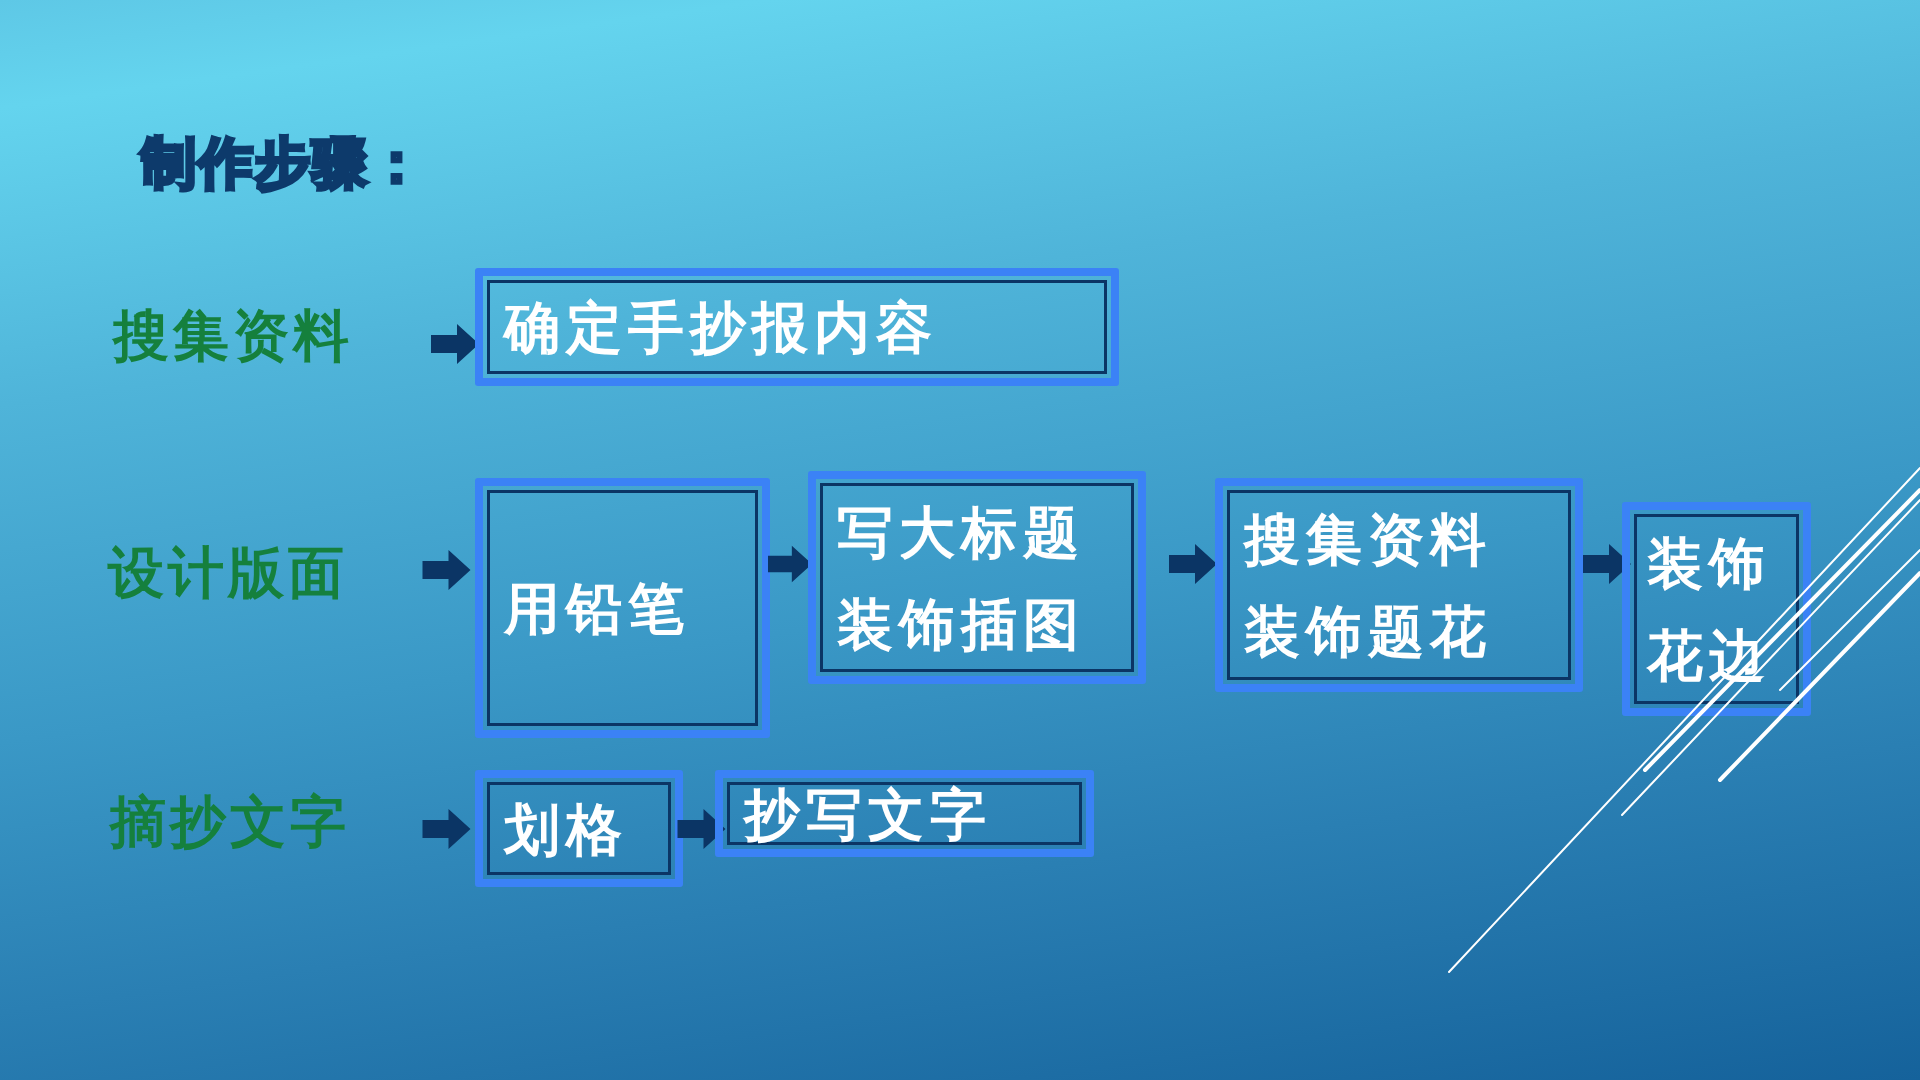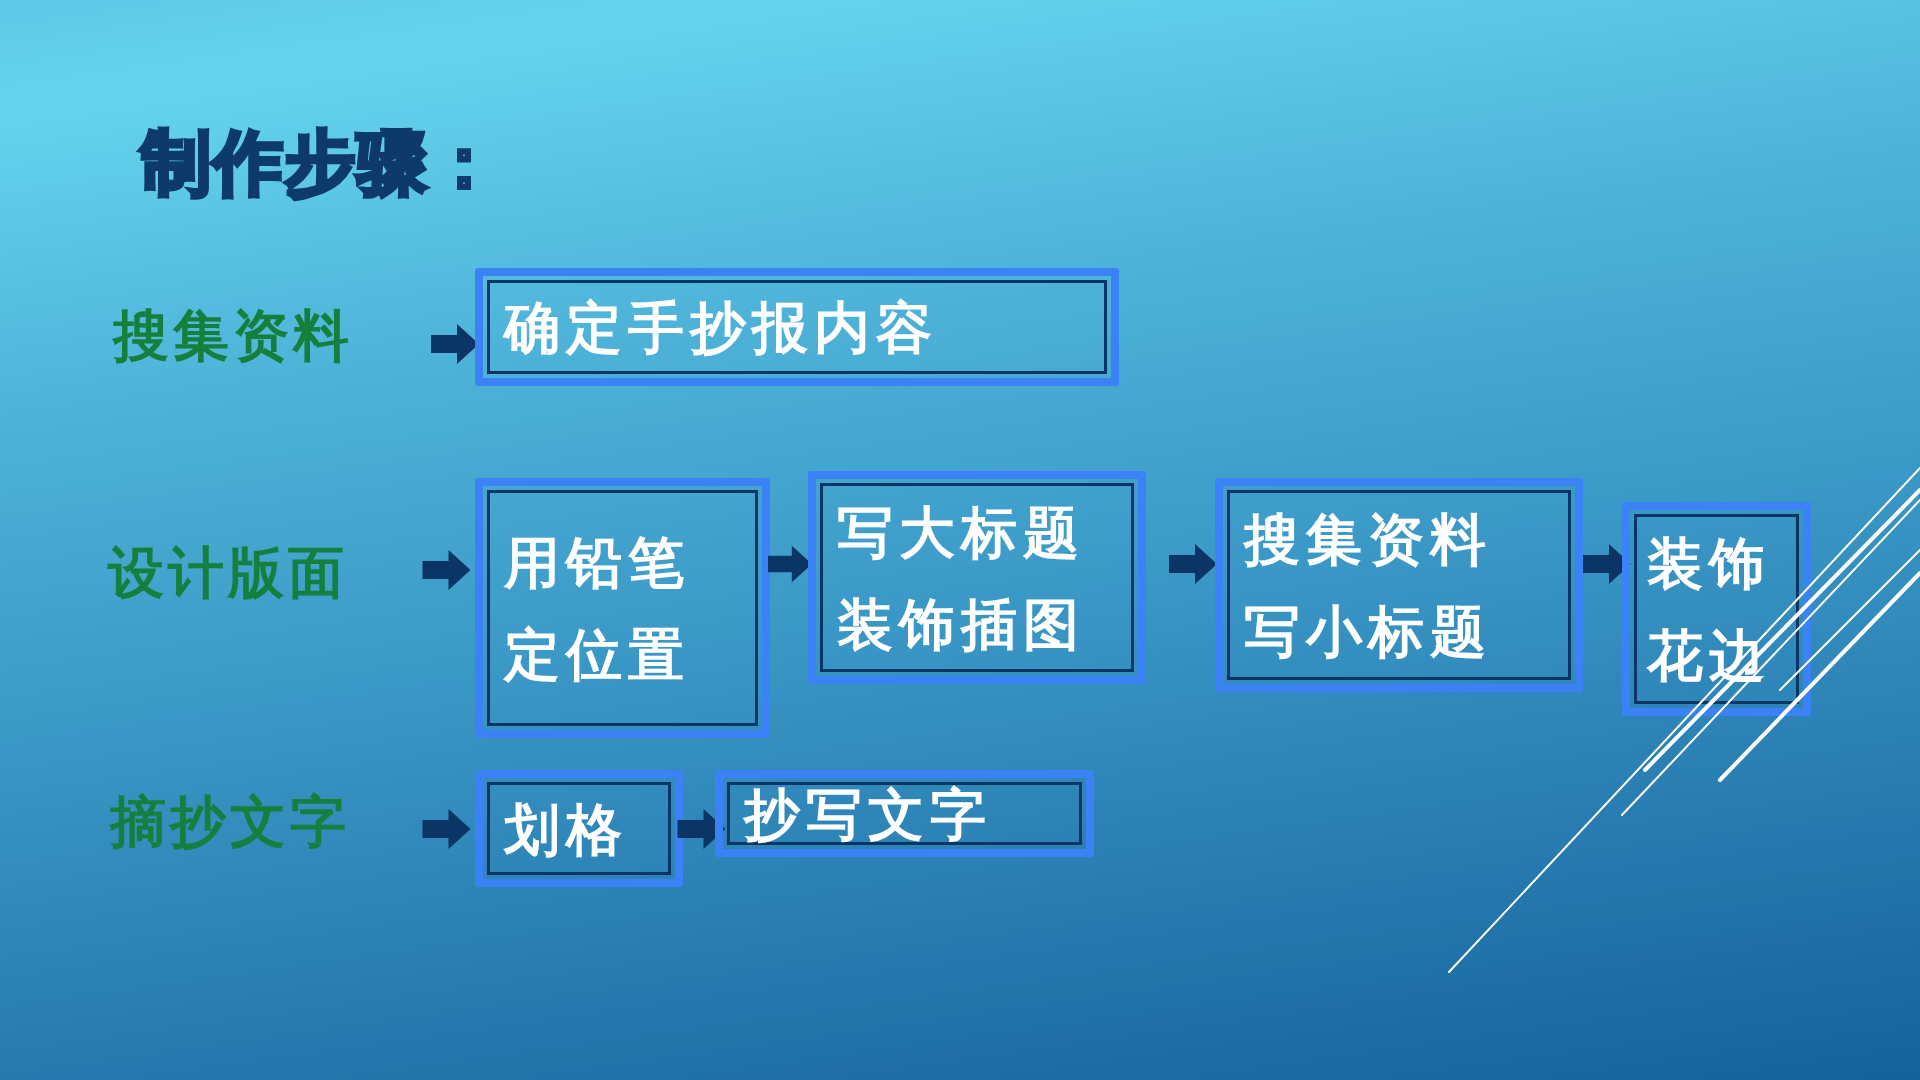--- a/index.html
+++ b/index.html
@@ -1,19 +1,19 @@
 <!DOCTYPE html>
 <html><head>
 <meta charset="utf-8">
 <style>
   html,body{margin:0;padding:0;}
   body{width:1920px;height:1080px;overflow:hidden;position:relative;
     background:linear-gradient(172deg,#5ec8e6 0%,#64d4ee 8%,#4fb4d9 30%,#3a98c6 55%,#2a7fb3 75%,#15629b 100%);
     font-family:"DejaVu Serif","Liberation Serif",serif;}
-  .title{position:absolute;left:141px;top:118px;font-size:70px;font-weight:bold;letter-spacing:2px;
+  .title{position:absolute;left:141px;top:118px;font-size:55px;font-weight:bold;letter-spacing:2px;
     color:#55bde0;-webkit-text-stroke:4px #0d3a6b;line-height:90px;font-family:"DejaVu Sans","Liberation Sans",sans-serif;}
   .label{position:absolute;color:#15803d;font-size:56px;font-weight:bold;letter-spacing:4px;line-height:64px;white-space:nowrap;
     font-family:Liberation Sans, sans-serif;}
   .box{position:absolute;box-sizing:border-box;border:8px solid #3b82f6;border-radius:3px;padding:4px;}
   .box .inner{width:100%;height:100%;box-sizing:border-box;border:3px solid #0b3565;
     display:flex;flex-direction:column;justify-content:center;padding-left:14px;}
   .box .line{color:#fff;font-size:56px;font-weight:bold;letter-spacing:6px;line-height:92px;white-space:nowrap;}
   .arrow{position:absolute;height:40px;}
   .deco{position:absolute;left:0;top:0;width:1920px;height:1080px;pointer-events:none;}
 </style>
@@ -32,39 +32,38 @@
     </div>
 </div>
 
 <div class="label" style="left:108px;top:541px;">设计版面</div>
 <svg class="arrow" style="left:422px;top:550px;width:49px;" viewBox="0 0 48 40">
     <path d="M0 11 H26 V0 L48 20 L26 40 V29 H0 Z" fill="#0b3565"></path>
   </svg>
 <div class="box" style="left:475px;top:478px;width:295px;height:260px;">
   <div class="inner">
     <div class="line">用铅笔</div>
-    <div class="line">定位置</div>
   </div>
 </div>
 <svg class="arrow" style="left:768px;top:544px;width:44px;" viewBox="0 0 48 40">
     <path d="M0 11 H26 V0 L48 20 L26 40 V29 H0 Z" fill="#0b3565"></path>
   </svg>
 <div class="box" style="left:808px;top:471px;width:338px;height:213px;">
   <div class="inner">
     <div class="line">写大标题</div>
     <div class="line">装饰插图</div>
   </div>
 </div>
 <svg class="arrow" style="left:1169px;top:544px;width:48px;" viewBox="0 0 48 40">
     <path d="M0 11 H26 V0 L48 20 L26 40 V29 H0 Z" fill="#0b3565"></path>
   </svg>
 <div class="box" style="left:1215px;top:478px;width:368px;height:214px;">
   <div class="inner">
     <div class="line">搜集资料</div>
-    <div class="line">写小标题</div>
+    <div class="line">装饰题花</div>
   </div>
 </div>
 <svg class="arrow" style="left:1583px;top:544px;width:48px;" viewBox="0 0 48 40">
     <path d="M0 11 H26 V0 L48 20 L26 40 V29 H0 Z" fill="#0b3565"></path>
   </svg>
 <div class="box" style="left:1622px;top:502px;width:189px;height:214px;">
   <div class="inner" style="padding-left:10px;">
     <div class="line">装饰</div>
     <div class="line">花边</div>
   </div>

